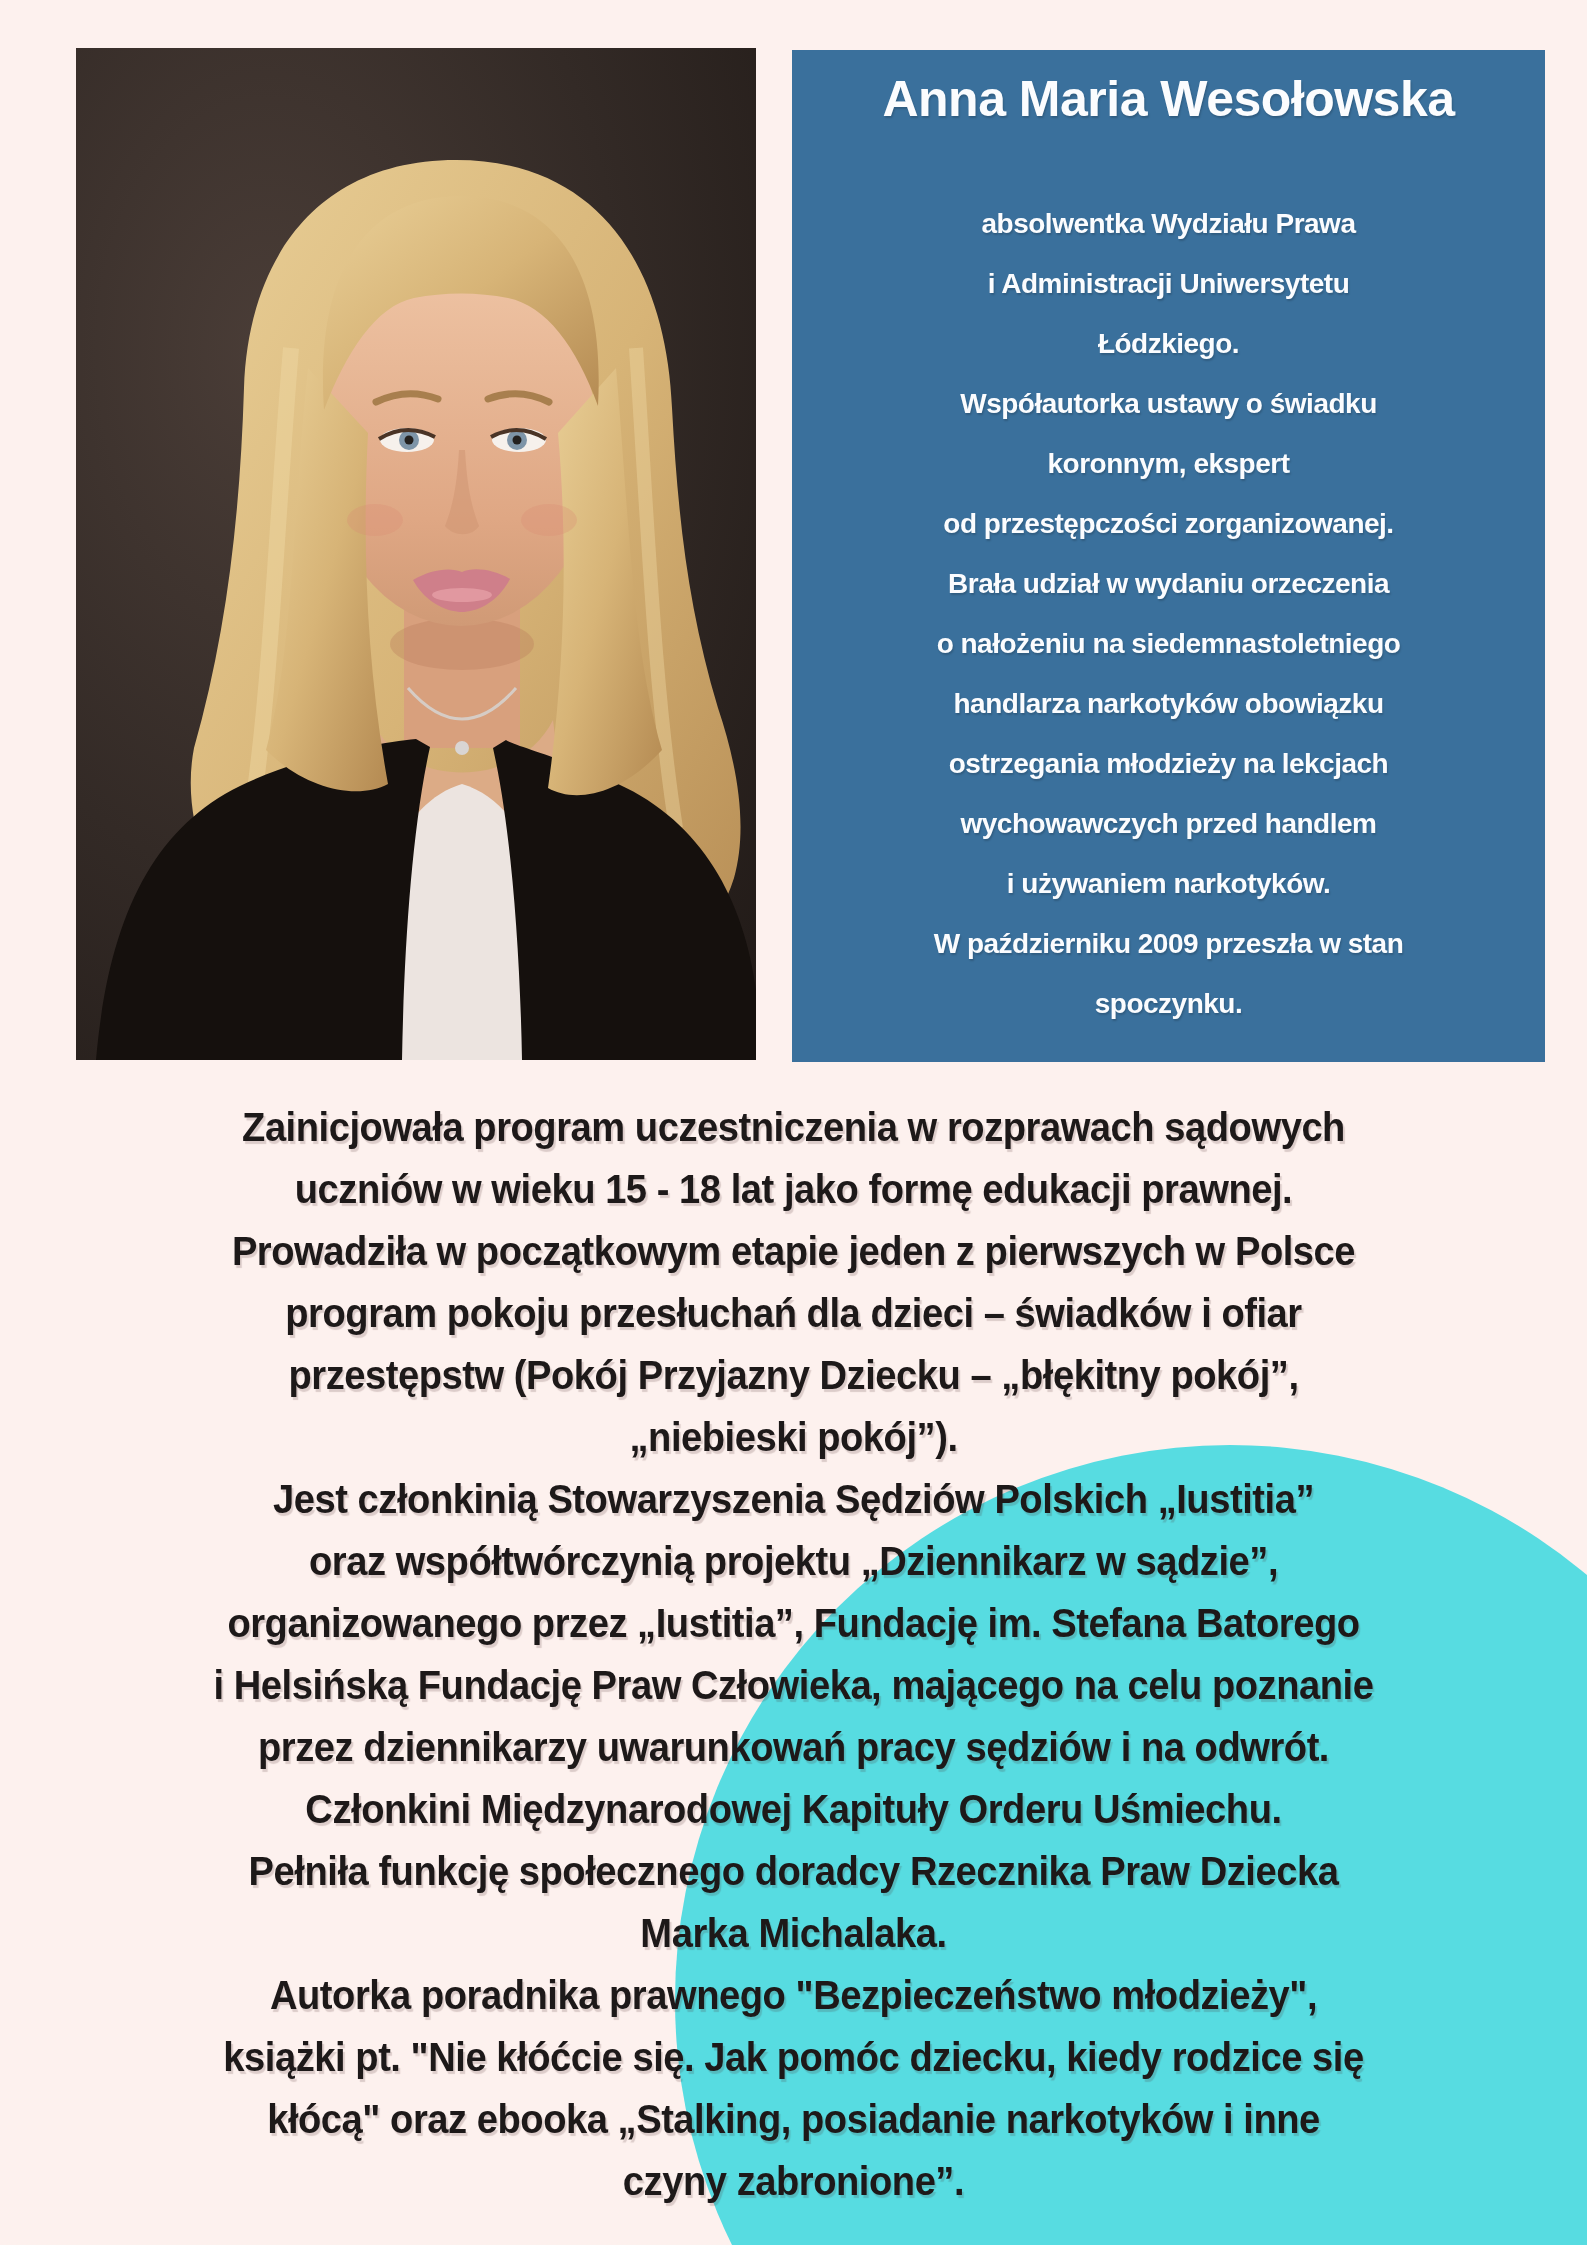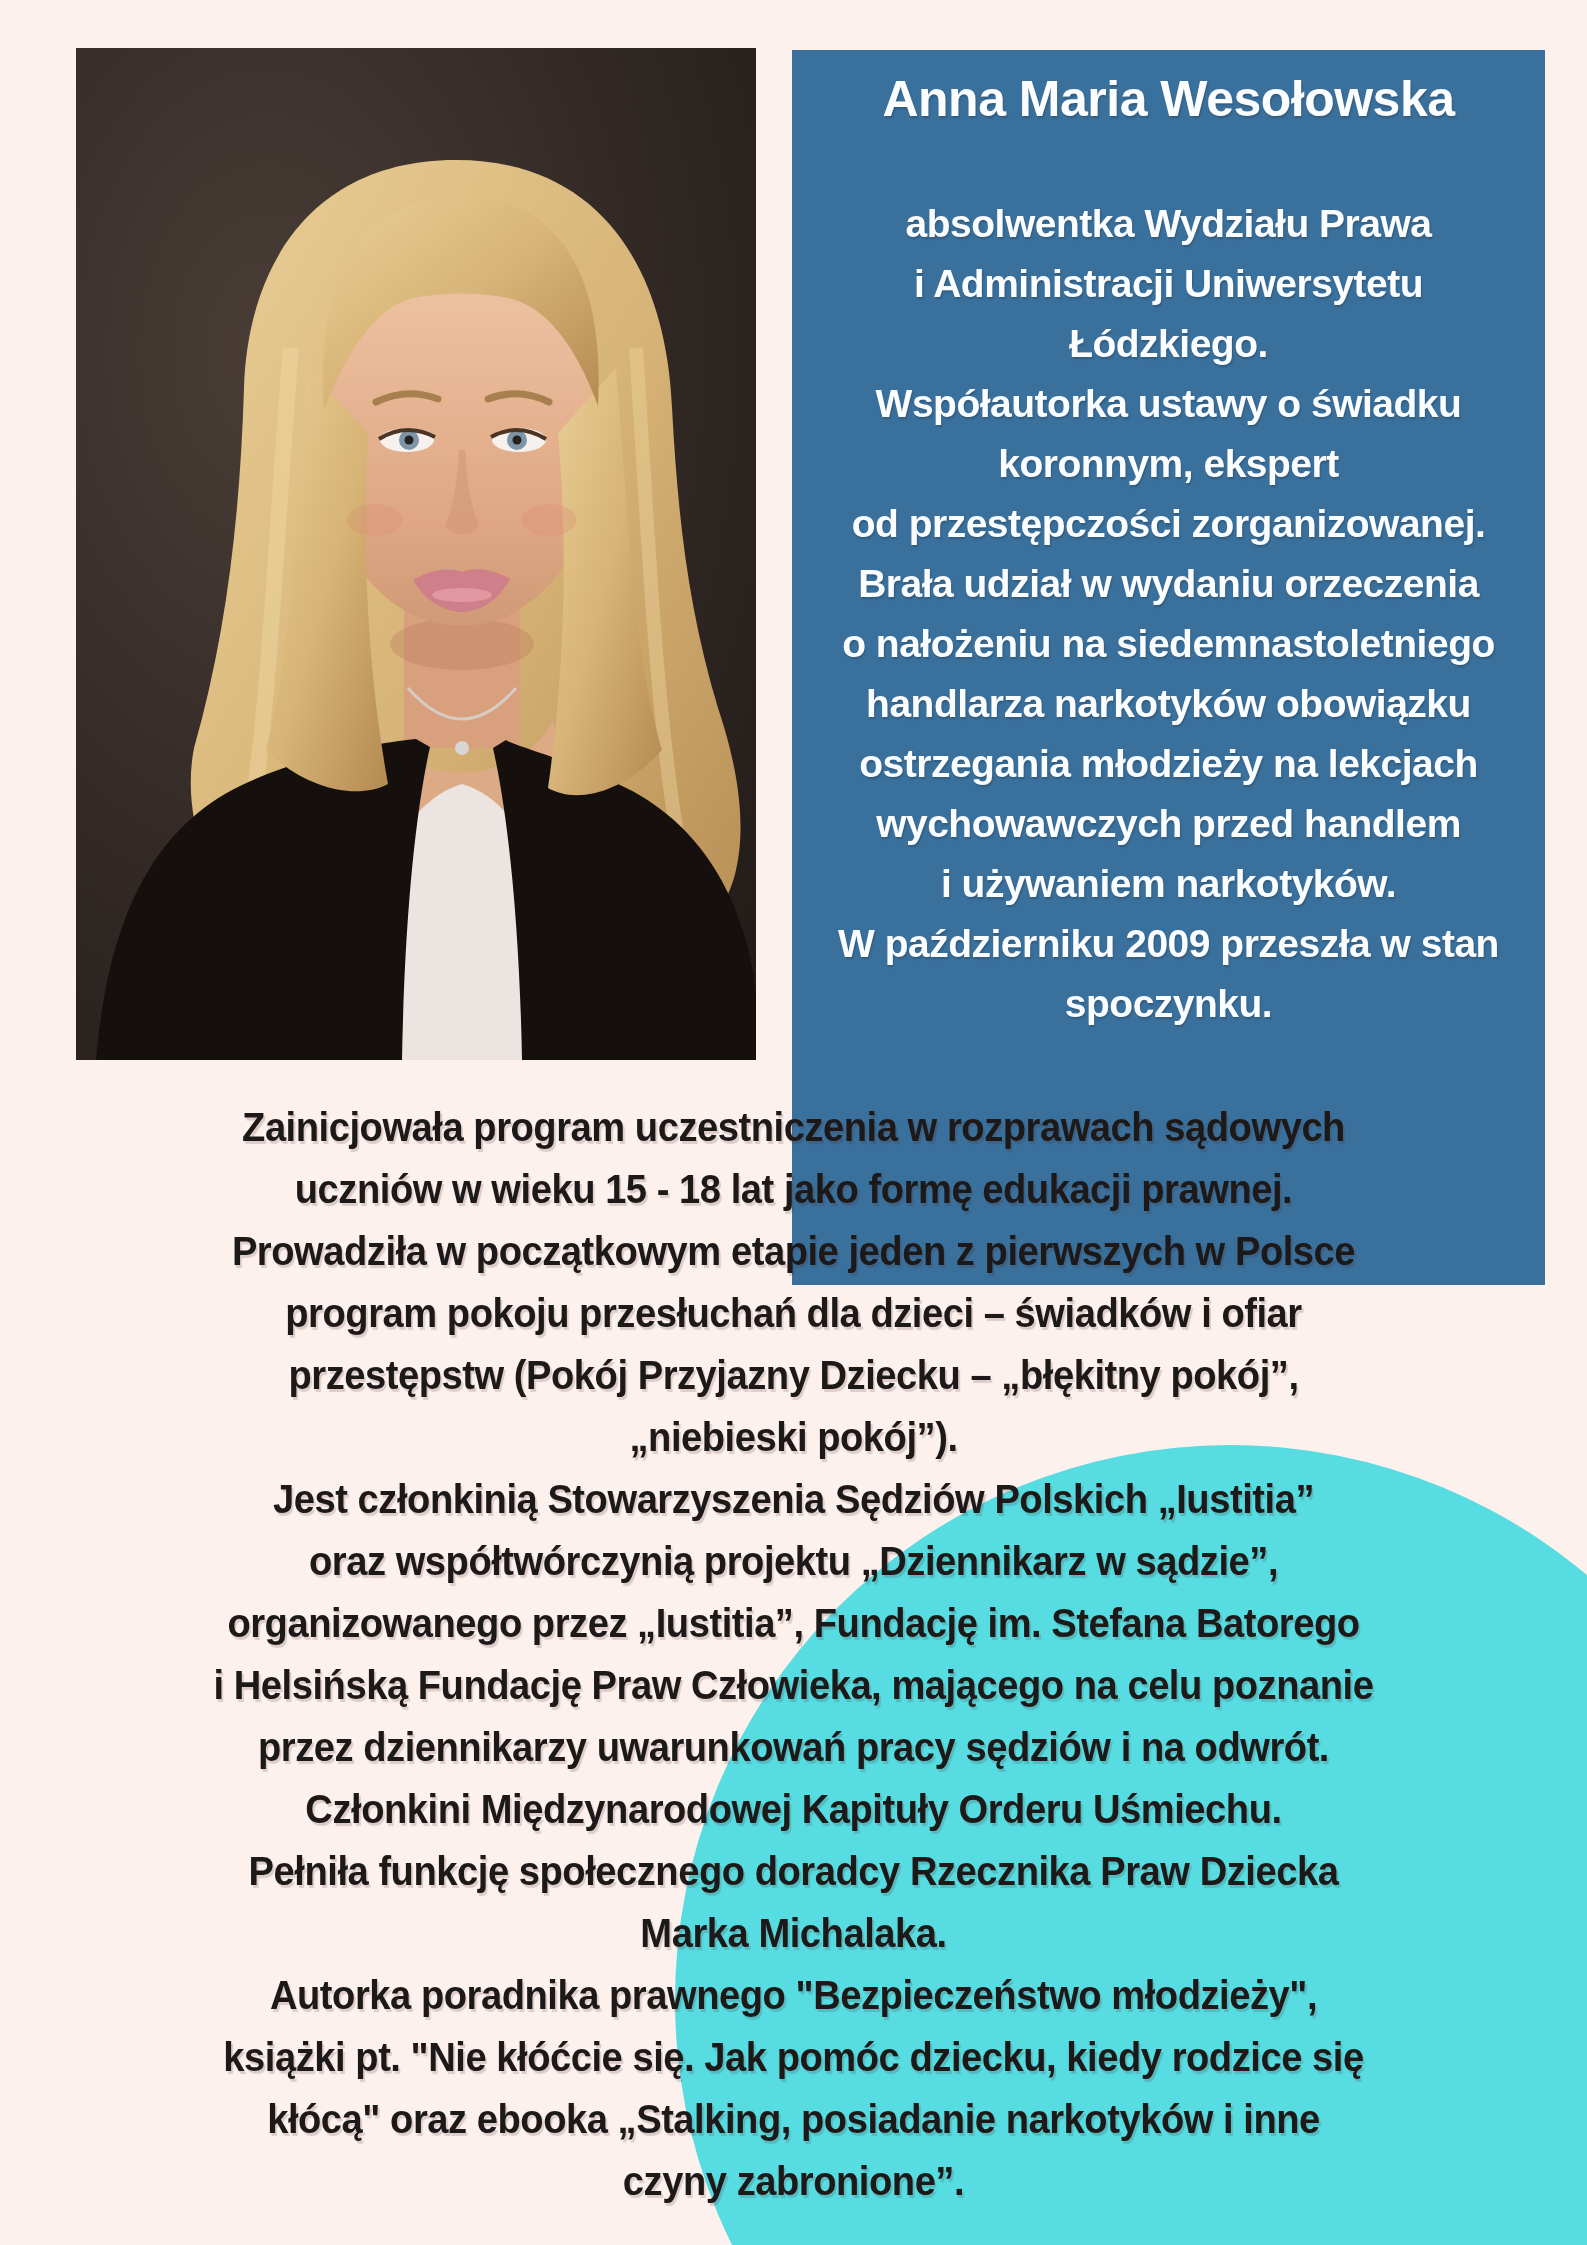--- a/index.html
+++ b/index.html
@@ -21,37 +21,37 @@
     left: 76px; top: 48px;
     width: 680px; height: 1012px;
     overflow: hidden;
   }
   .photo svg { display: block; width: 100%; height: 100%; }
 
   
   .panel {
     position: absolute;
     left: 792px; top: 50px;
-    width: 753px; height: 1235px;
+    width: 753px; height: 1012px;
     background: #3a709c;
     color: #fbfcfe;
     text-align: center;
     padding: 18px 12px 12px 12px;
   }
   .panel h1 {
     margin: 0;
     font-size: 50px;
     line-height: 62px;
     font-weight: bold;
     letter-spacing: -0.5px;
     text-shadow: 1px 2px 2px rgba(0,0,0,0.18);
   }
   .panel .panel-body {
     margin: 64px 0 0 0;
-    font-size: 39px;
+    font-size: 28px;
     line-height: 60px;
     font-weight: bold;
     letter-spacing: -0.5px;
     white-space: pre-line;
     text-shadow: 1px 2px 2px rgba(0,0,0,0.18);
   }
 
   
   .teal-circle {
     position: absolute;

